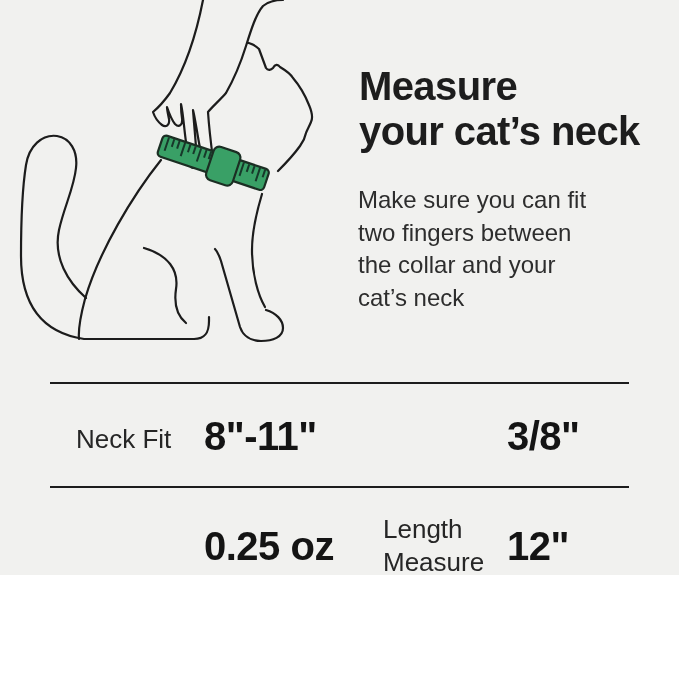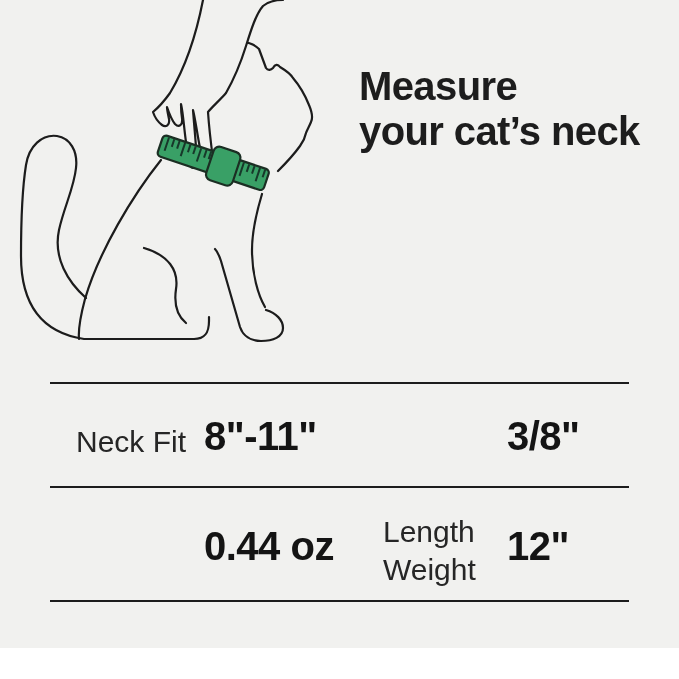--- a/index.html
+++ b/index.html
@@ -1,36 +1,36 @@
 <!DOCTYPE html>
 <html><head>
 <meta charset="utf-8">
 <style>
   html,body { margin:0; padding:0; }
   .canvas {
-    position:relative; width:679px; height:648px;
+    position:relative; width:679px; height:575px;
     background:#f1f1ef; overflow:hidden;
     font-family:"Liberation Sans", sans-serif;
     color:#1d1d1d;
   }
   .illu { position:absolute; left:0; top:0; }
   .title {
     position:absolute; left:359px; top:64px; margin:0;
     font-size:40px; font-weight:700; line-height:1.13;
     letter-spacing:-0.6px; color:#1d1d1d; white-space:pre-line;
   }
   .subtitle {
     position:absolute; left:358px; top:184px; margin:0;
     font-size:24px; font-weight:400; line-height:1.36;
     color:#2d2d2d; white-space:pre-line;
   }
   .divider { position:absolute; left:50px; width:579px; height:2px; background:#1c1c1c; }
   .d1 { top:382px; } .d2 { top:486px; } .d3 { top:600px; }
   .spec-label {
-    position:absolute; font-size:30px; font-weight:400;
+    position:absolute; font-size:26px; font-weight:400;
     color:#262626; line-height:1.25; white-space:pre-line;
   }
   .spec-value {
     position:absolute; font-size:40px; font-weight:700;
     color:#141414; line-height:1; letter-spacing:-0.5px;
   }
   .l1 { left:76px;  top:423px; }
   .v1 { left:204px; top:416px; }
   .l2 { left:387px; top:423px; }
   .v2 { left:507px; top:416px; }
@@ -97,29 +97,33 @@
         <line x1="256.2" y1="136" x2="256.2" y2="144"></line>
         <line x1="262" y1="136" x2="262" y2="150"></line>
         <line x1="267.4" y1="136" x2="267.4" y2="144"></line>
       </g>
       <rect x="212.5" y="128.5" width="28" height="35" rx="6" fill="#39a066" stroke="#1b2e23" stroke-width="2.2"></rect>
     </g>
   </svg>
 
   <h1 class="title">Measure
 your cat’s neck</h1>
+  <p class="subtitle">Make sure you can fit
+two fingers between
+the collar and your
+cat’s neck</p>
 
   <div class="divider d1"></div>
   <div class="divider d2"></div>
   <div class="divider d3"></div>
 
   <div class="spec-label l1">Neck Fit</div>
   <div class="spec-value v1">8"-11"</div>
 
   <div class="spec-value v2">3/8"</div>
 
-  <div class="spec-value v3">0.44 oz</div>
+  <div class="spec-value v3">0.25 oz</div>
 
   <div class="spec-label l4">Length
-Weight</div>
+Measure</div>
   <div class="spec-value v4">12"</div>
 
 </div>
 
 </body></html>

